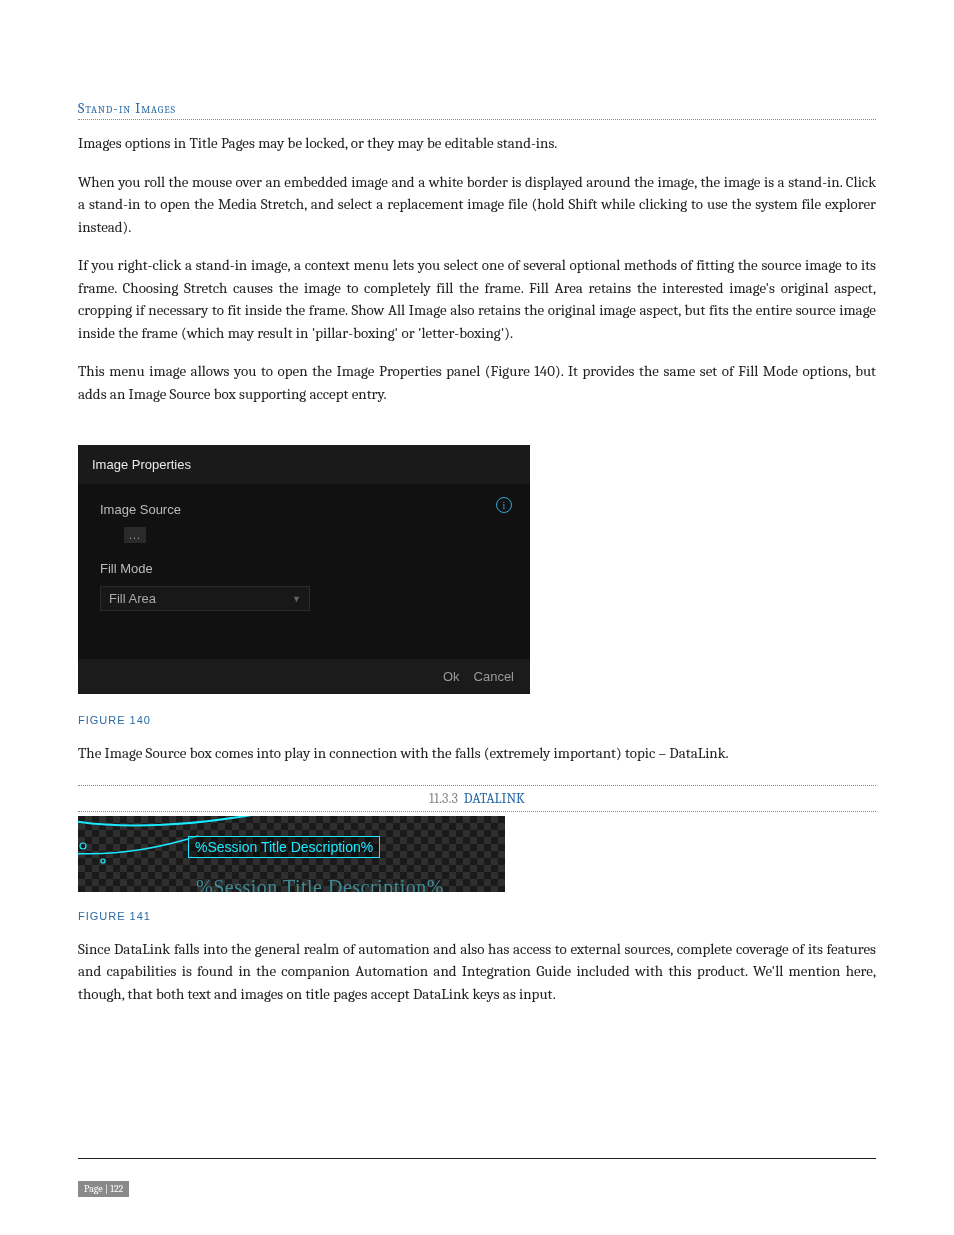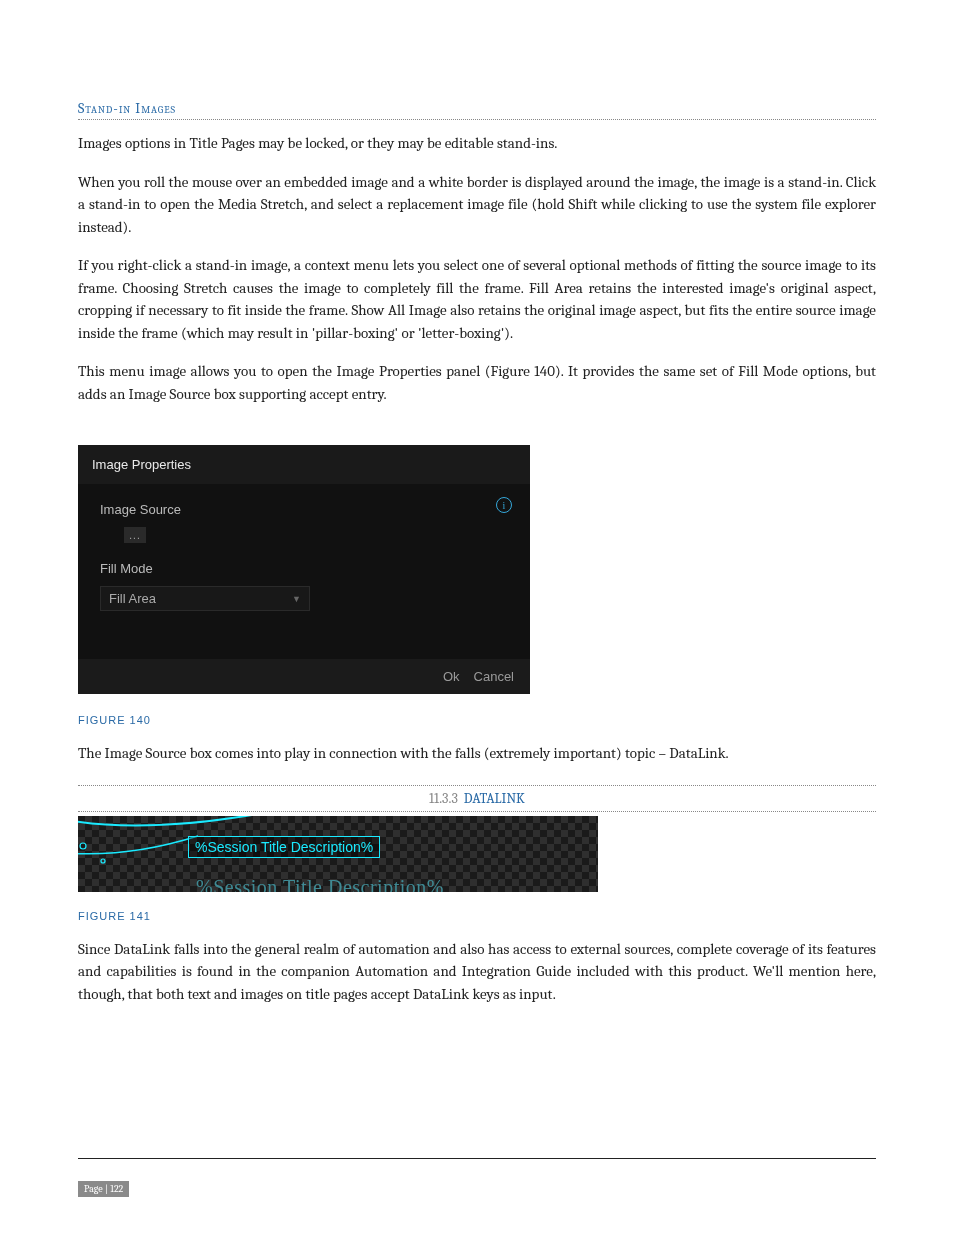--- a/index.html
+++ b/index.html
@@ -77,21 +77,21 @@
     color:#2a6aa6; font-size:11px; letter-spacing:1px;
     margin-bottom:16px; font-family: Arial, sans-serif;
   }
   .dotted-band {
     border-top:1px dotted #888; border-bottom:1px dotted #888;
     text-align:center; color:#2a6aa6; padding:4px 0;
     font-size:14px; margin:20px 0 4px 0;
   }
   .dotted-band .num { color:#888; margin-right:6px;}
   .dl-figure {
-    width:520px; height:76px; background:#111; position:relative;
+    width:427px; height:76px; background:#111; position:relative;
     overflow:hidden; margin-bottom:18px;
   }
   .checker {
     position:absolute; inset:0;
     background-image:
       linear-gradient(45deg,#2f2f2f 25%,transparent 25%),
       linear-gradient(-45deg,#2f2f2f 25%,transparent 25%),
       linear-gradient(45deg,transparent 75%,#2f2f2f 75%),
       linear-gradient(-45deg,transparent 75%,#2f2f2f 75%);
     background-size:14px 14px;

